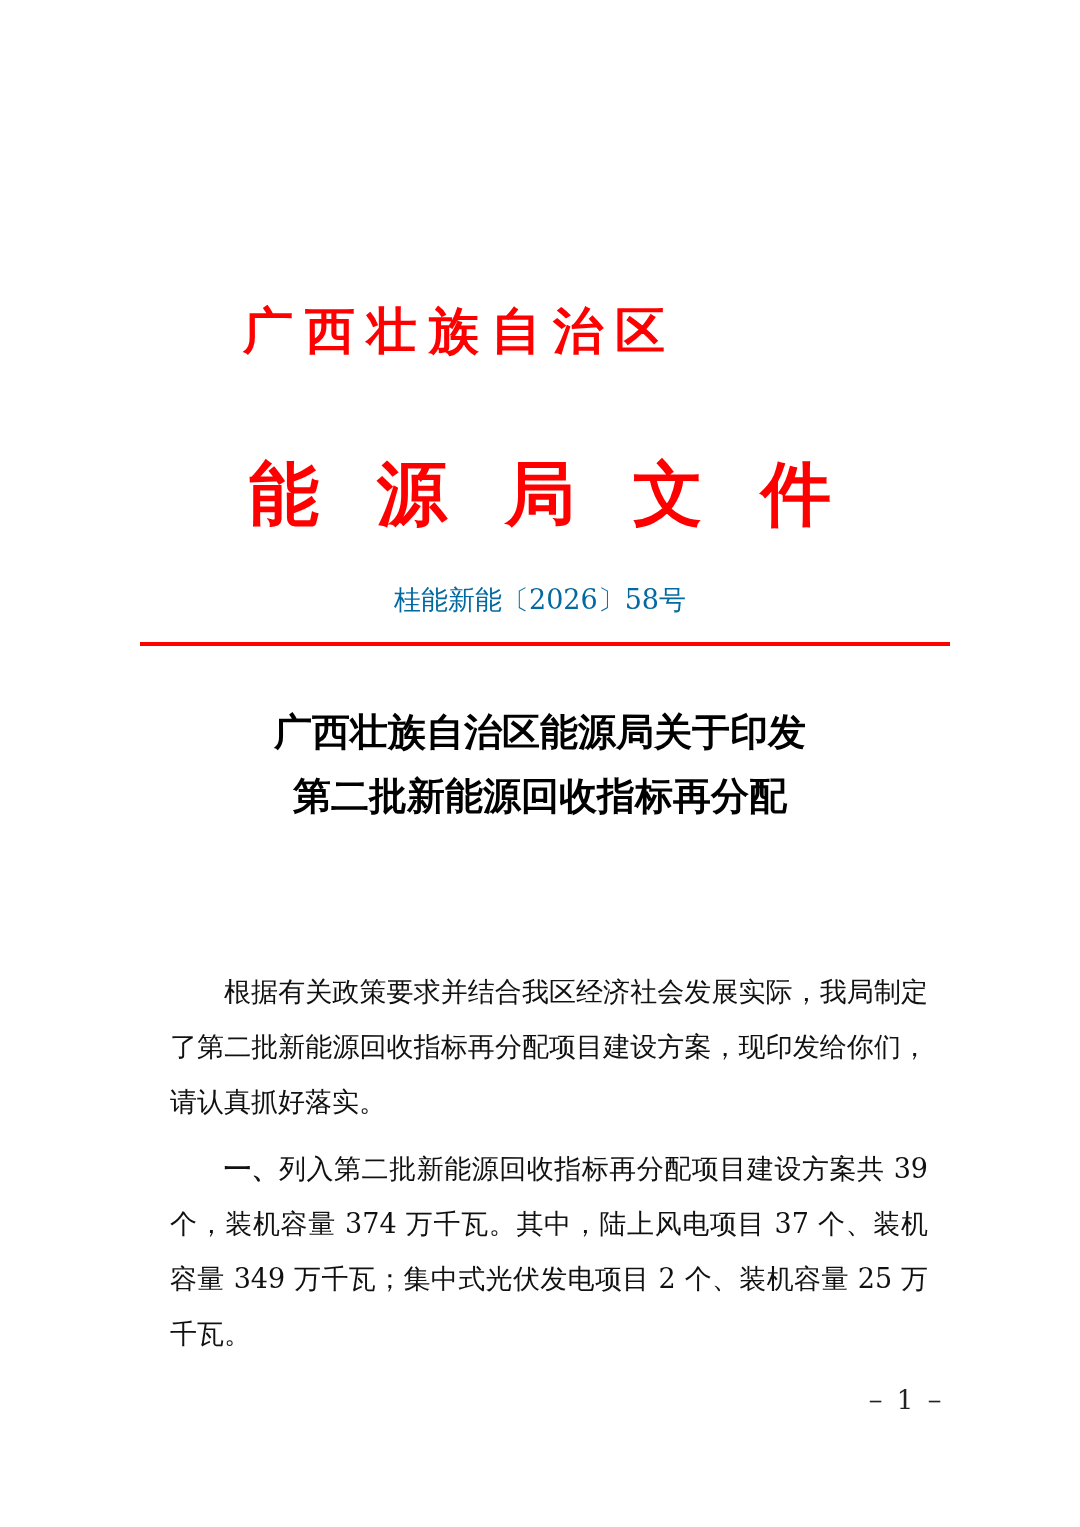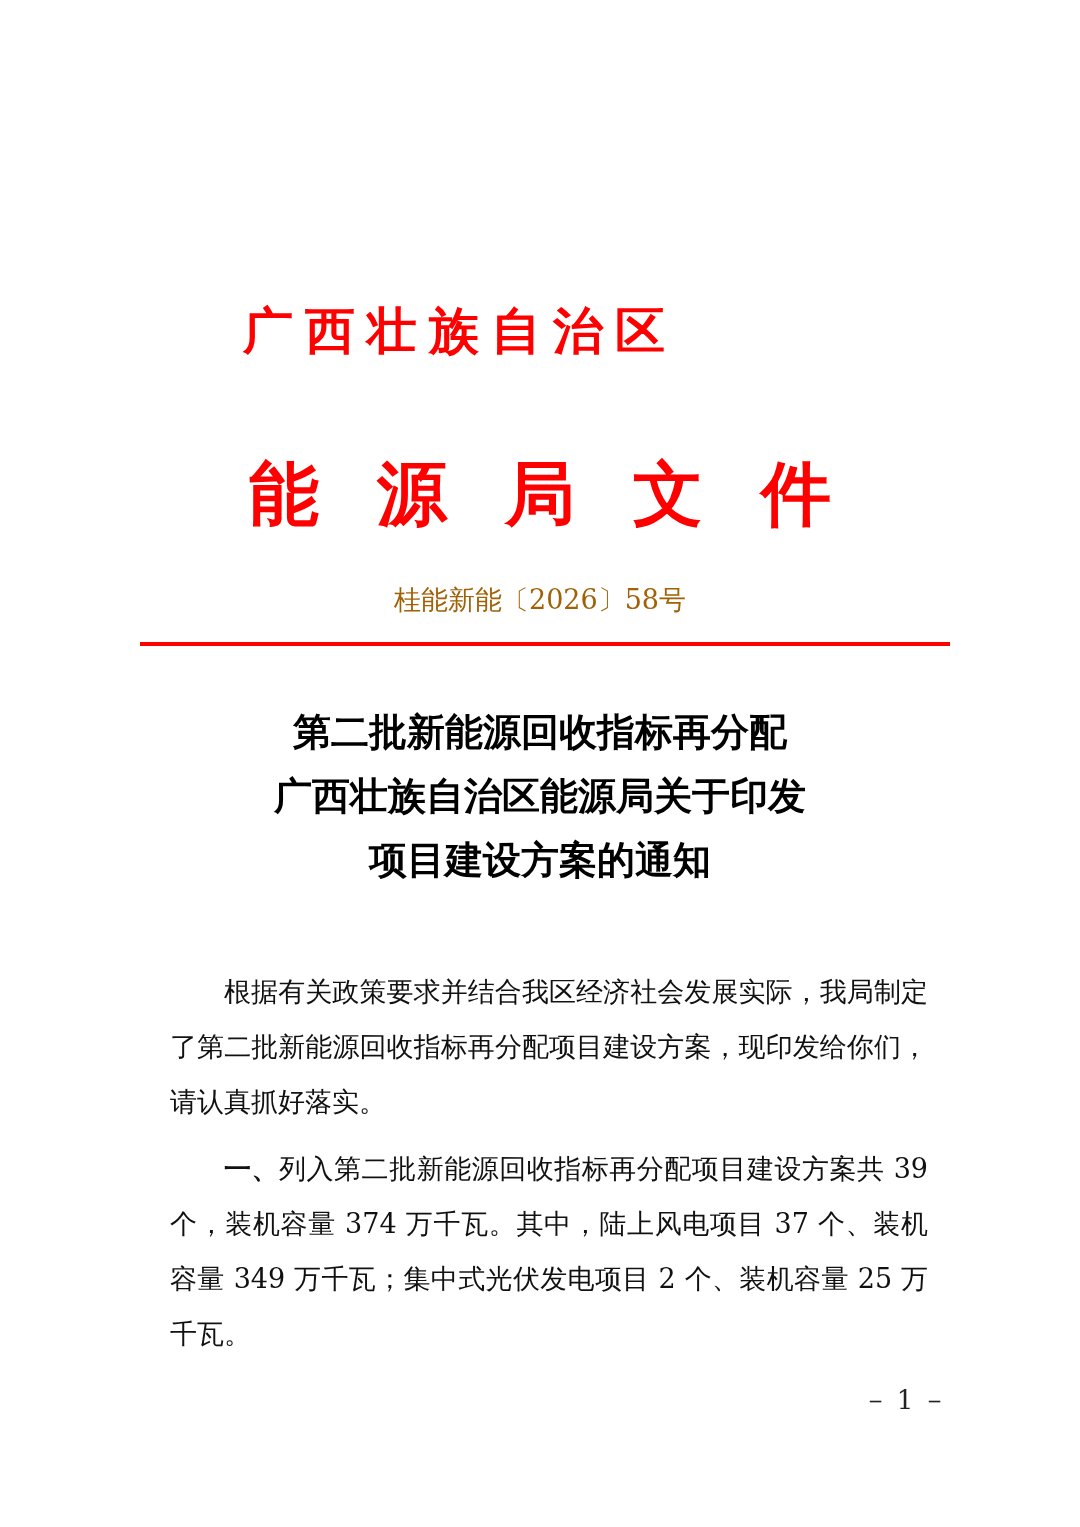--- a/index.html
+++ b/index.html
@@ -1,40 +1,39 @@
 <!DOCTYPE html>
 <html><head>
 <meta charset="utf-8">
 <style>
   html, body { margin: 0; padding: 0; background: #ffffff; }
   body { width: 1080px; height: 1527px; position: relative; overflow: hidden; font-family: "DejaVu Serif", "Liberation Serif", serif; color: #111; }
   .agency-line1 { position: absolute; left: 0; width: 920px; top: 296px; text-align: center; color: #ff0000; font-size: 50px; font-weight: bold; letter-spacing: 12px; line-height: 70px; }
   .agency-line2 { position: absolute; left: 0; width: 1080px; top: 408px; text-align: center; color: #ff0000; font-size: 70px; font-weight: bold; letter-spacing: 58px; text-indent: 58px; line-height: 96px; margin-top: 38px; }
-  .doc-number { position: absolute; left: 0; width: 1080px; top: 578px; text-align: center; font-size: 27px; line-height: 44px; color: #a16207; }
+  .doc-number { position: absolute; left: 0; width: 1080px; top: 578px; text-align: center; font-size: 27px; line-height: 44px; color: #0369a1; }
   .red-rule { position: absolute; left: 140px; width: 810px; top: 642px; height: 4px; background: #ff0000; }
   .title { position: absolute; left: 0; width: 1080px; top: 700px; text-align: center; font-size: 38px; font-weight: bold; line-height: 64px; color: #000; }
   .title div { height: 64px; }
   .body { position: absolute; left: 158px; width: 782px; top: 952px; font-size: 27px; line-height: 55px; color: #111; }
   .salutation { margin: 0; }
   .para { margin: 12px; text-indent: 54px; text-align: justify; }
   .para b { font-weight: bold; }
   .page-number { position: absolute; left: 860px; top: 1380px; width: 90px; text-align: center; font-size: 26px; line-height: 40px; color: #222; }
 </style>
 </head>
 <body>
 
 <div class="agency-line1">广西壮族自治区</div>
 <div class="agency-line2">能源局文件</div>
 <div class="doc-number">桂能新能〔2026〕58号</div>
 <div class="red-rule"></div>
 
 <div class="title">
+  <div>广西壮族自治区能源局关于印发</div>
   <div>第二批新能源回收指标再分配</div>
-  <div>广西壮族自治区能源局关于印发</div>
-  <div>项目建设方案的通知</div>
 </div>
 
 <div class="body">
   <p class="para">根据有关政策要求并结合我区经济社会发展实际，我局制定了第二批新能源回收指标再分配项目建设方案，现印发给你们，请认真抓好落实。</p>
   <p class="para"><b>一、</b><span>列入第二批新能源回收指标再分配项目建设方案共 39 个，装机容量 374 万千瓦。其中，陆上风电项目 37 个、装机容量 349 万千瓦；集中式光伏发电项目 2 个、装机容量 25 万千瓦。</span></p>
 </div>
 
 <div class="page-number">－ 1 －</div>
 
 </body></html>

